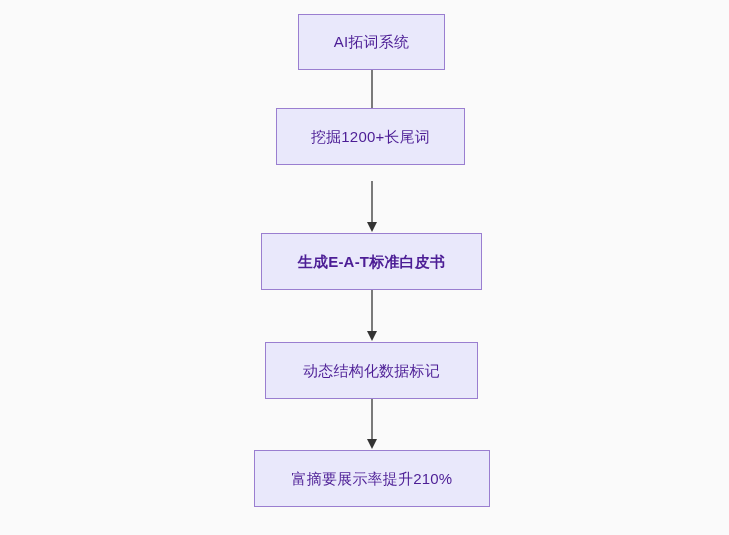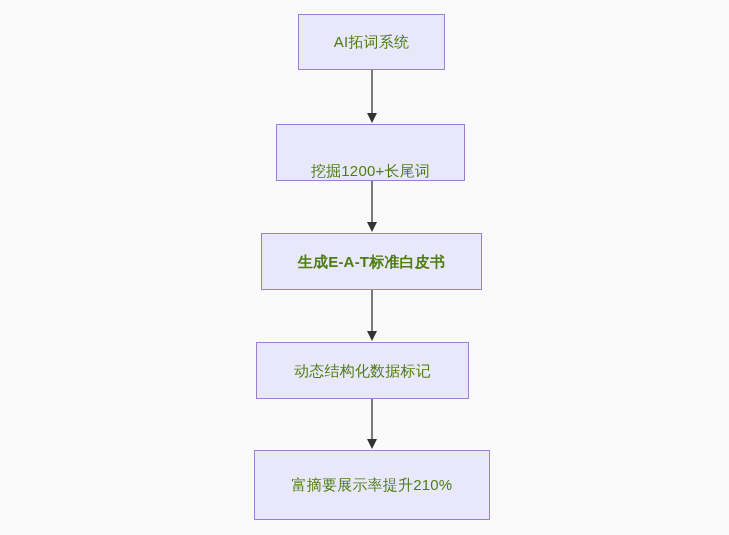--- a/index.html
+++ b/index.html
@@ -16,21 +16,21 @@
   #flowchart {
     position: relative;
     width: 729px;
     height: 535px;
   }
   .node {
     position: absolute;
     box-sizing: border-box;
     background: #e9e8fb;
     border: 1px solid #9a7ed0;
-    color: #4d7c0f;
+    color: #4c1d95;
     display: flex;
     align-items: center;
     justify-content: center;
     font-size: 15px;
     line-height: 1.2;
     letter-spacing: 0.2px;
     white-space: nowrap;
     -webkit-font-smoothing: antialiased;
   }
   .node-label {
@@ -73,29 +73,29 @@
     <svg width="12" height="51" viewBox="0 0 12 51">
       <line x1="6" y1="0" x2="6" y2="43" stroke="#7a7a7a" stroke-width="2"></line>
       <polygon points="6,50 1,40 11,40" fill="#333333"></polygon>
     </svg>
   </div>
 
   <div class="node" style="left:298px; top:14px; width:147px; height:56px;">
     <span class="node-label">AI拓词系统</span>
   </div>
 
-  <div class="node" style="left:276px; top:124px; width:189px; height:57px;align-items:flex-end;">
+  <div class="node" style="left:276px; top:108px; width:189px; height:57px;">
     <span class="node-label">挖掘1200+长尾词</span>
   </div>
 
   <div class="node" style="left:261px; top:233px; width:221px; height:57px;font-weight:bold;">
     <span class="node-label">生成E-A-T标准白皮书</span>
   </div>
 
-  <div class="node" style="left:256px; top:342px; width:213px; height:57px;">
+  <div class="node" style="left:265px; top:342px; width:213px; height:57px;">
     <span class="node-label">动态结构化数据标记</span>
   </div>
 
-  <div class="node" style="left:254px; top:450px; width:236px; height:70px;">
+  <div class="node" style="left:254px; top:450px; width:236px; height:57px;">
     <span class="node-label">富摘要展示率提升210%</span>
   </div>
 
 </div>
 
 </body></html>

